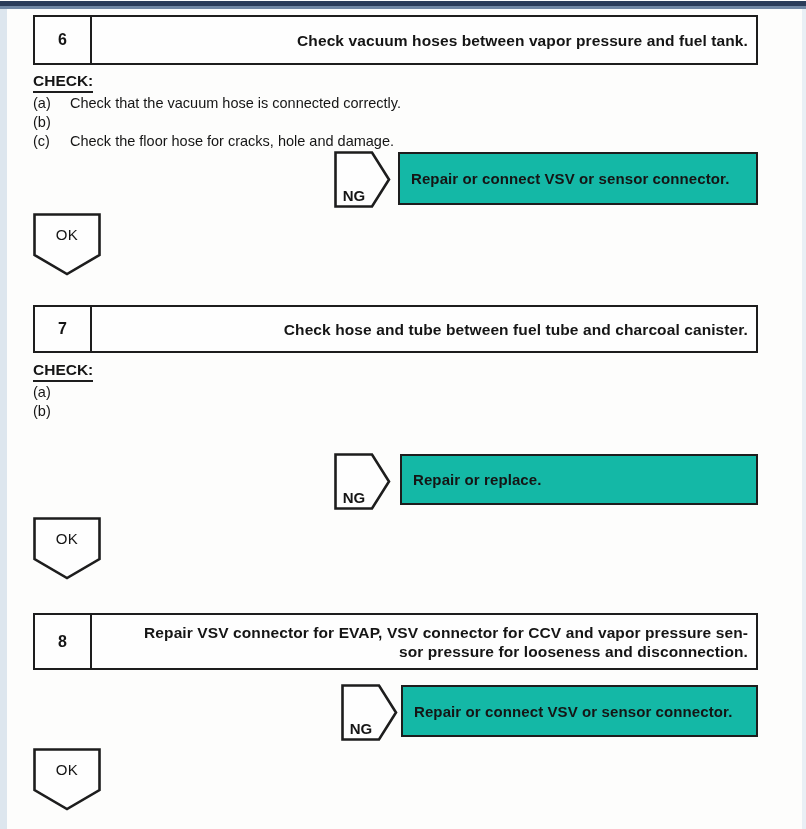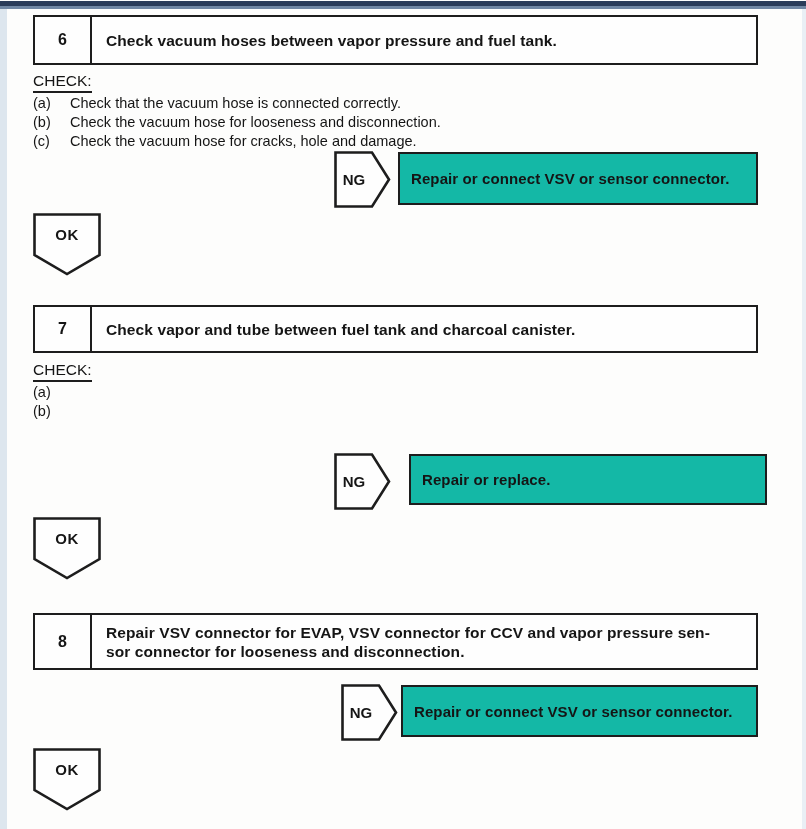--- a/index.html
+++ b/index.html
@@ -18,50 +18,50 @@
     border:2px solid #1d1d1d;background:#fefefe;display:flex;align-items:stretch;
   }
   .step-num{
     width:55px;flex:0 0 55px;border-right:2px solid #1d1d1d;
     display:flex;align-items:center;justify-content:center;
     font-weight:bold;font-size:16px;
   }
   .step-title{
     flex:1;display:flex;flex-direction:column;justify-content:center;
     padding-left:14px;padding-right:8px;
-    font-weight:bold;font-size:15.5px;line-height:19px;letter-spacing:0.1px;
+    font-weight:bold;font-size:15.5px;line-height:19px;letter-spacing:0.1px;align-items:flex-end;
   }
   .check-heading{
     position:absolute;left:33px;display:inline-block;
-    font-weight:normal;font-size:15.5px;
+    font-weight:bold;font-size:15.5px;
     border-bottom:2px solid #1d1d1d;padding-bottom:1px;
   }
   .check-list{position:absolute;left:33px;width:640px;}
   .check-item{display:flex;font-size:14.5px;line-height:19px;}
   .ci-label{flex:0 0 37px;}
   .ci-text{flex:0 0 auto;width:556px;}
 
   .ng-shape{position:absolute;width:57px;height:57px;}
   .ng-shape svg{position:absolute;left:0;top:0;}
   .ng-label{
-    position:absolute;left:0;top:0;width:40px;height:57px;
+    position:absolute;left:0;top:16px;width:40px;height:57px;
     display:flex;align-items:center;justify-content:center;
     font-weight:bold;font-size:15px;
   }
   .result-box{
     position:absolute;box-sizing:border-box;border:2px solid #1d1d1d;background:#14b8a6;
     display:flex;align-items:center;padding-left:11px;padding-right:6px;
     font-weight:bold;font-size:15px;letter-spacing:0.1px;
   }
   .ok-shape{position:absolute;width:68px;height:63px;}
   .ok-shape svg{position:absolute;left:0;top:0;}
   .ok-label{
     position:absolute;left:0;top:0;width:68px;height:42px;
     display:flex;align-items:center;justify-content:center;
-    font-weight:bold;font-size:15px;letter-spacing:0.5px;
+    font-weight:normal;font-size:15px;letter-spacing:0.5px;
   }
 </style>
 </head>
 <body>
 
 <div class="page">
 
   <div class="bar-navy" style="background: rgb(43, 60, 89);"></div>
   <div class="bar-steel" style="background: rgb(113, 135, 163);"></div>
   <div class="edge-left"></div>
@@ -76,25 +76,24 @@
 
   <div class="check-heading" style="top:72px;">CHECK:</div>
 
   <div class="check-list" style="top:94px;">
     <div class="check-item">
       <span class="ci-label">(a)</span>
       <span class="ci-text">Check that the vacuum hose is connected correctly.</span>
     </div>
     <div class="check-item">
       <span class="ci-label">(b)</span>
-      <span class="ci-text">Check the vacuum hose for looseness and disconnection.</span>
     </div>
     <div class="check-item">
       <span class="ci-label">(c)</span>
-      <span class="ci-text">Check the vacuum hose for cracks, hole and damage.</span>
+      <span class="ci-text">Check the floor hose for cracks, hole and damage.</span>
     </div>
   </div>
 
   <div class="ng-shape" style="left:334px;top:151px;">
     <svg width="57" height="57" viewBox="0 0 57 57">
       <polygon points="1.5,1.5 38,1.5 55,28.5 38,55.5 1.5,55.5" fill="#fefefe" stroke="#1d1d1d" stroke-width="2.6"></polygon>
     </svg>
     <span class="ng-label">NG</span>
   </div>
   <div class="result-box" style="left:398px;top:152px;width:360px;height:53px;">
@@ -104,57 +103,57 @@
   <div class="ok-shape" style="left:33px;top:213px;">
     <svg width="68" height="63" viewBox="0 0 68 63">
       <polygon points="1.5,1.5 66.5,1.5 66.5,42 34,61 1.5,42" fill="#fefefe" stroke="#1d1d1d" stroke-width="2.6"></polygon>
     </svg>
     <span class="ok-label">OK</span>
   </div>
 
   <div class="step-header" style="top:305px;height:48px;">
     <div class="step-num">7</div>
     <div class="step-title">
-      <div>Check vapor and tube between fuel tank and charcoal canister.</div>
+      <div>Check hose and tube between fuel tube and charcoal canister.</div>
     </div>
   </div>
 
   <div class="check-heading" style="top:361px;">CHECK:</div>
 
   <div class="check-list" style="top:383px;">
     <div class="check-item">
       <span class="ci-label">(a)</span>
     </div>
     <div class="check-item">
       <span class="ci-label">(b)</span>
     </div>
   </div>
 
   <div class="ng-shape" style="left:334px;top:453px;">
     <svg width="57" height="57" viewBox="0 0 57 57">
       <polygon points="1.5,1.5 38,1.5 55,28.5 38,55.5 1.5,55.5" fill="#fefefe" stroke="#1d1d1d" stroke-width="2.6"></polygon>
     </svg>
     <span class="ng-label">NG</span>
   </div>
-  <div class="result-box" style="left:409px;top:454px;width:358px;height:51px;">
+  <div class="result-box" style="left:400px;top:454px;width:358px;height:51px;">
     <span>Repair or replace.</span>
   </div>
 
   <div class="ok-shape" style="left:33px;top:517px;">
     <svg width="68" height="63" viewBox="0 0 68 63">
       <polygon points="1.5,1.5 66.5,1.5 66.5,42 34,61 1.5,42" fill="#fefefe" stroke="#1d1d1d" stroke-width="2.6"></polygon>
     </svg>
     <span class="ok-label">OK</span>
   </div>
 
   <div class="step-header" style="top:613px;height:57px;">
     <div class="step-num">8</div>
     <div class="step-title">
       <div>Repair VSV connector for EVAP, VSV connector for CCV and vapor pressure sen-</div>
-      <div>sor connector for looseness and disconnection.</div>
+      <div>sor pressure for looseness and disconnection.</div>
     </div>
   </div>
 
   <div class="ng-shape" style="left:341px;top:684px;">
     <svg width="57" height="57" viewBox="0 0 57 57">
       <polygon points="1.5,1.5 38,1.5 55,28.5 38,55.5 1.5,55.5" fill="#fefefe" stroke="#1d1d1d" stroke-width="2.6"></polygon>
     </svg>
     <span class="ng-label">NG</span>
   </div>
   <div class="result-box" style="left:401px;top:685px;width:357px;height:52px;">

